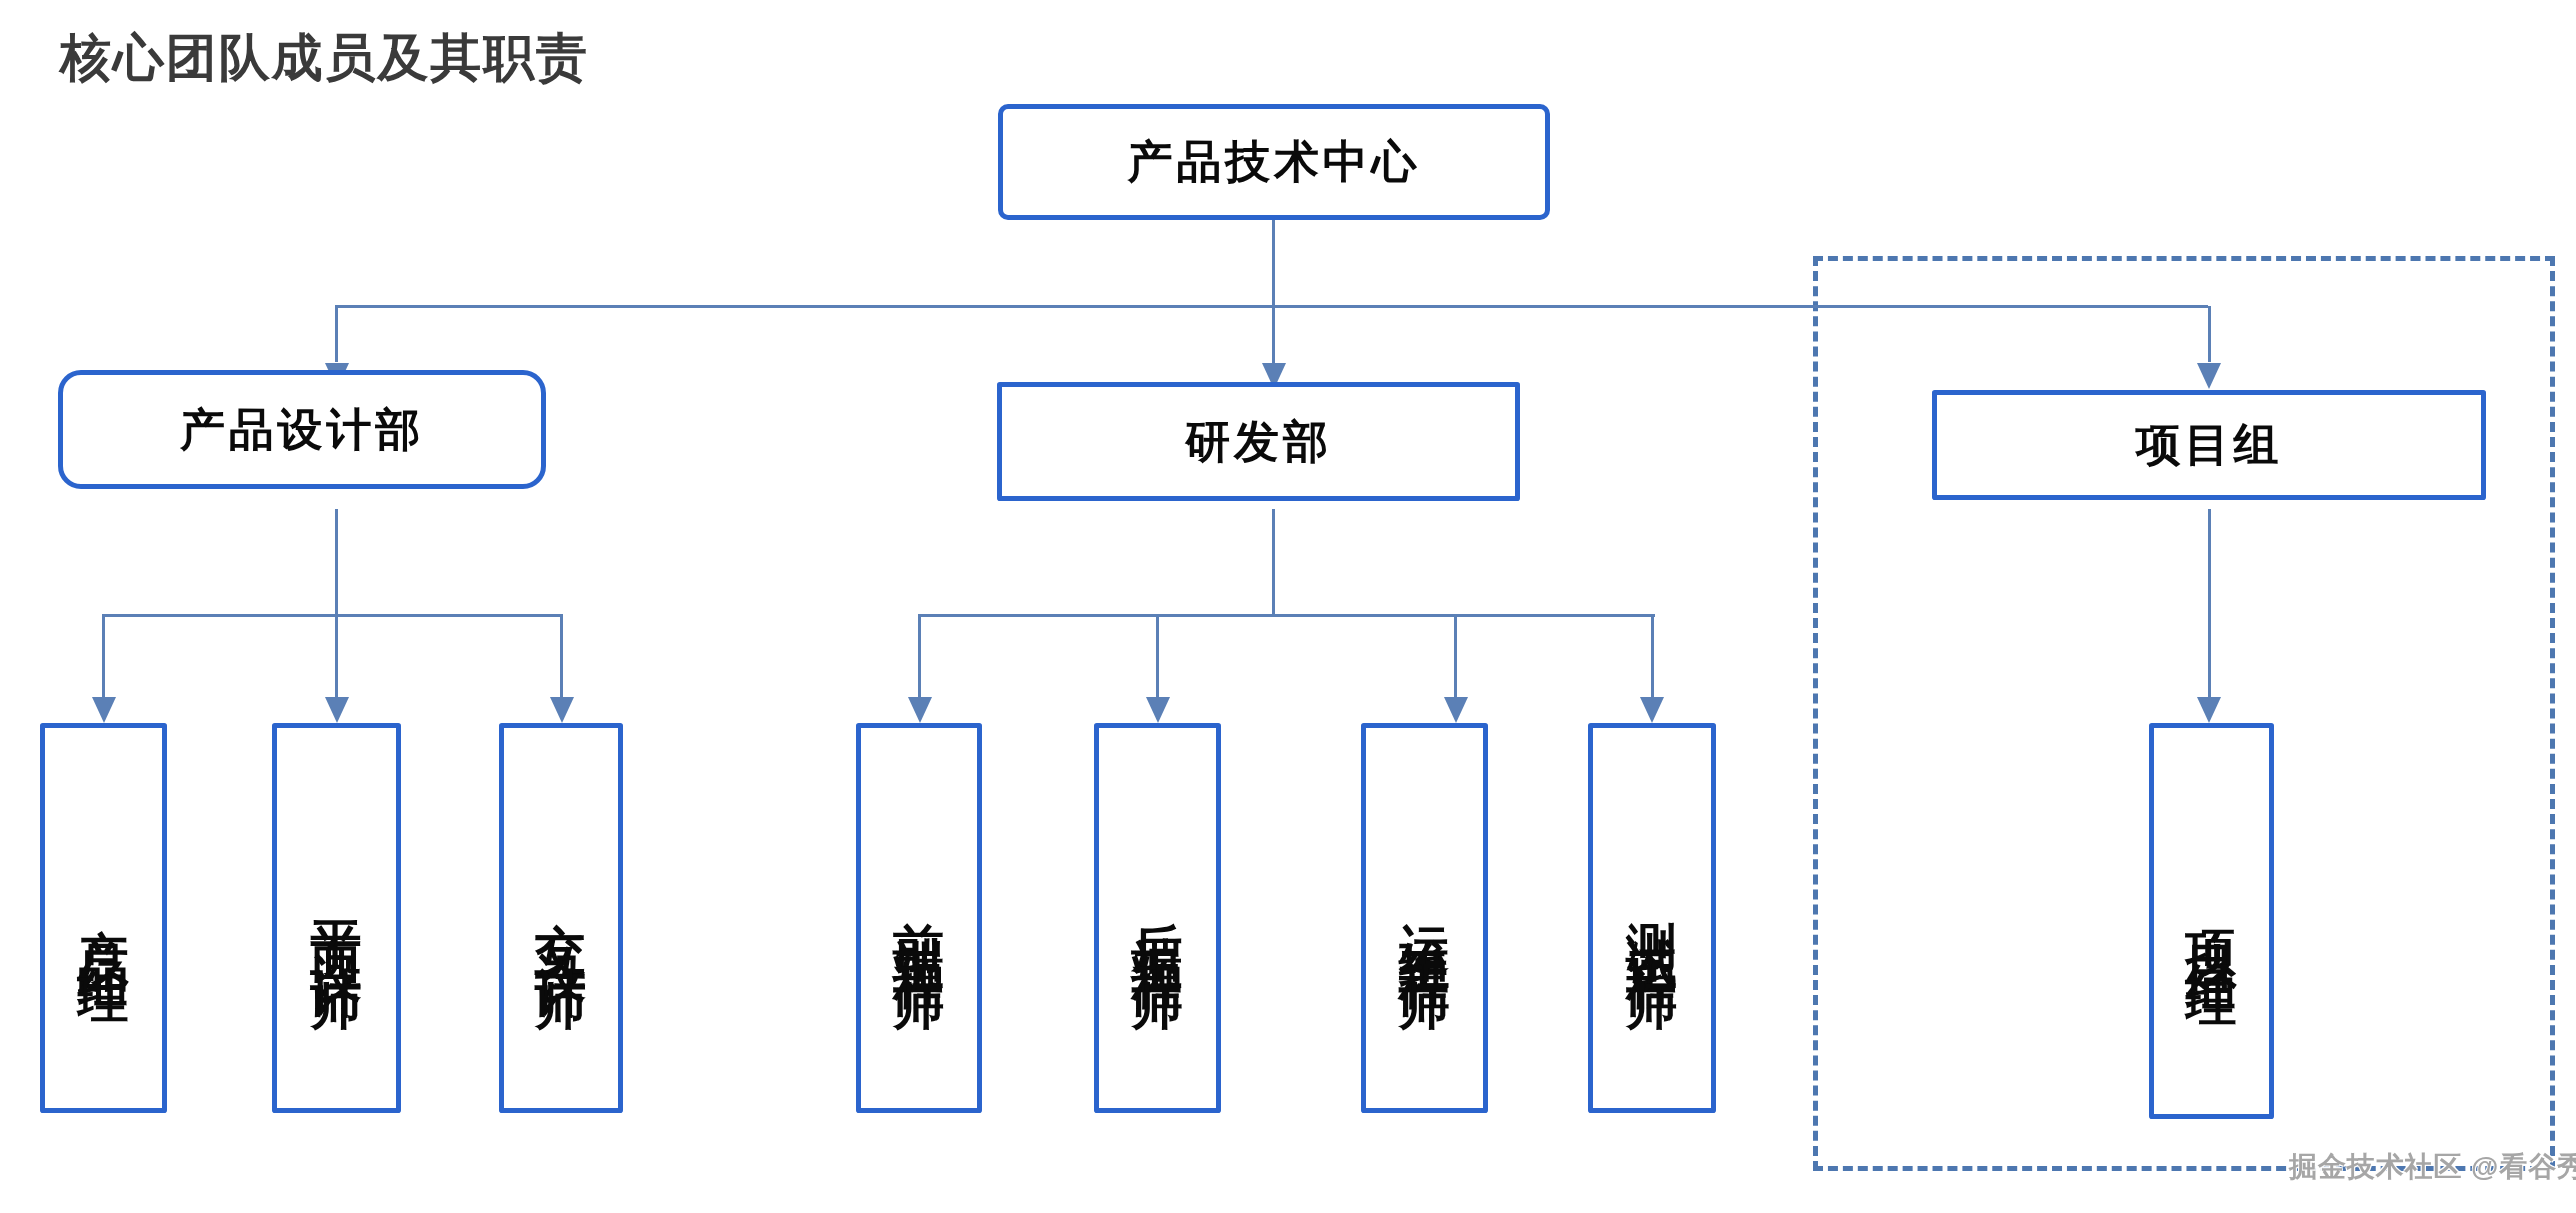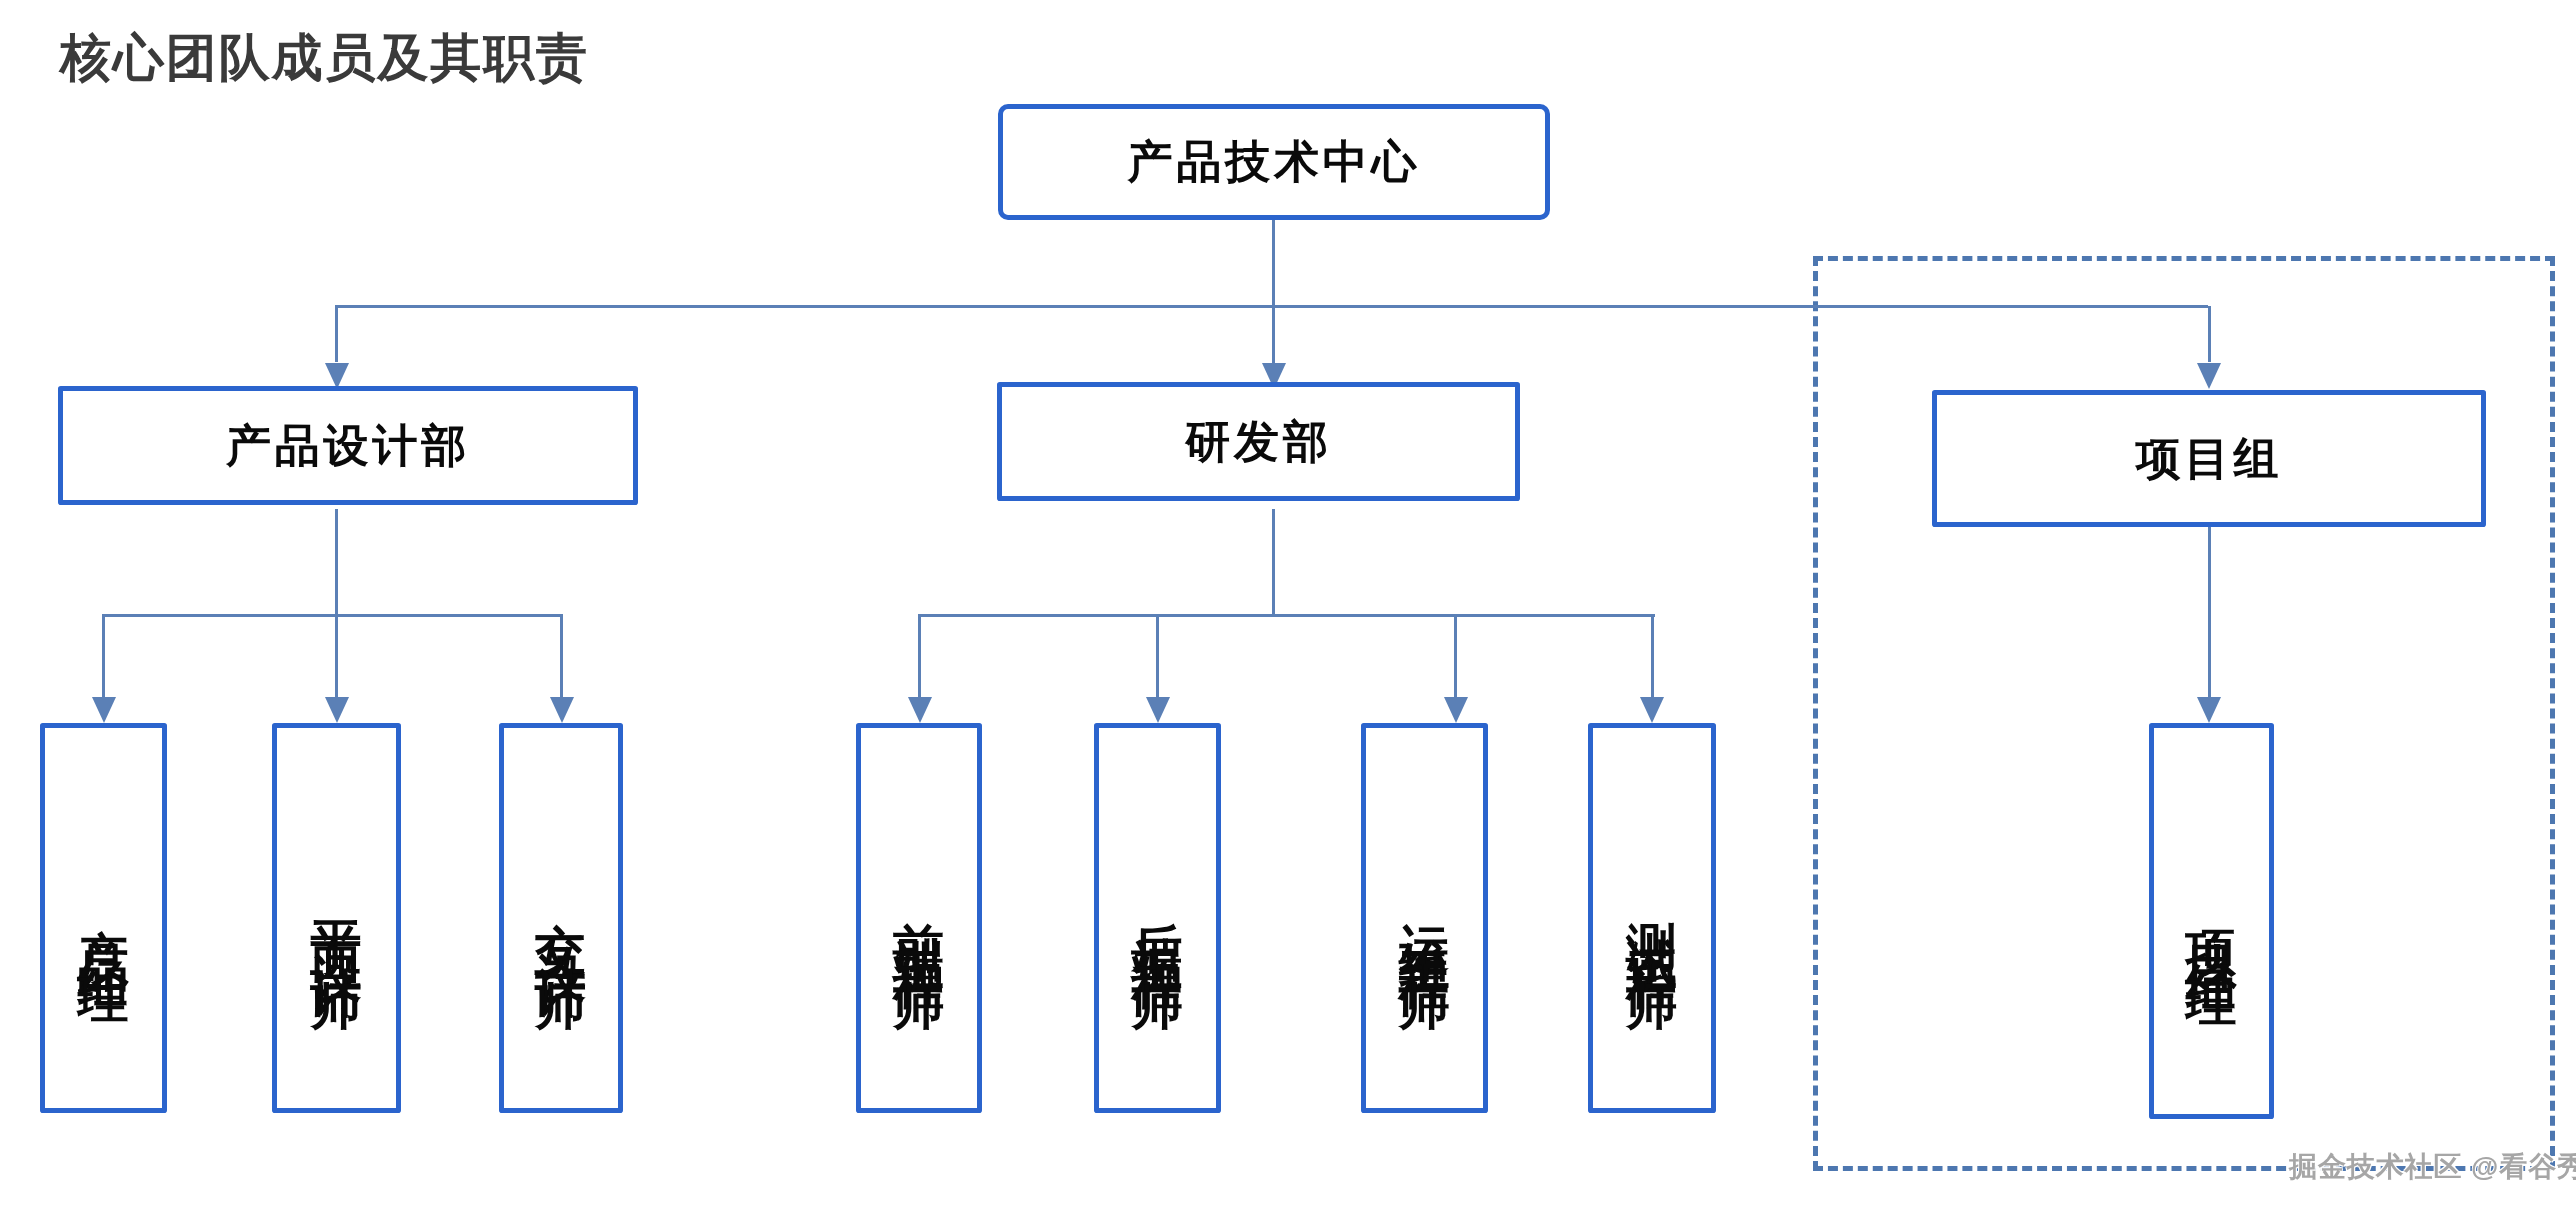--- a/index.html
+++ b/index.html
@@ -38,23 +38,23 @@
   .hbox .label{font-size:45px;letter-spacing:3.8px;}
   .vbox .label{
     writing-mode:vertical-lr;
     text-orientation:upright;
     font-size:51px;
     letter-spacing:15px;
     line-height:1;
   }
 
   #root-box {left:998px;top:104px;width:552px;height:116px;border-radius:10px;}
-  #dept0-box{left:58px;  top:386px;width:580px;height:119px;}
+  #dept0-box{left:58px;  top:370px;width:488px;height:119px;border-radius:23px;}
   #dept1-box{left:997px;top:382px;width:523px;height:119px;}
-  #dept2-box{left:1932px;top:390px;width:554px;height:137px;}
+  #dept2-box{left:1932px;top:390px;width:554px;height:110px;}
 
   .member{top:723px;height:390px;}
   #m00-box{left:40px;  width:127px;}
   #m01-box{left:272px; width:129px;}
   #m02-box{left:499px; width:124px;}
   #m10-box{left:856px; width:126px;}
   #m11-box{left:1094px;width:127px;}
   #m12-box{left:1361px;width:127px;}
   #m13-box{left:1588px;width:128px;}
   #m20-box{left:2149px;width:125px;height:396px;}

